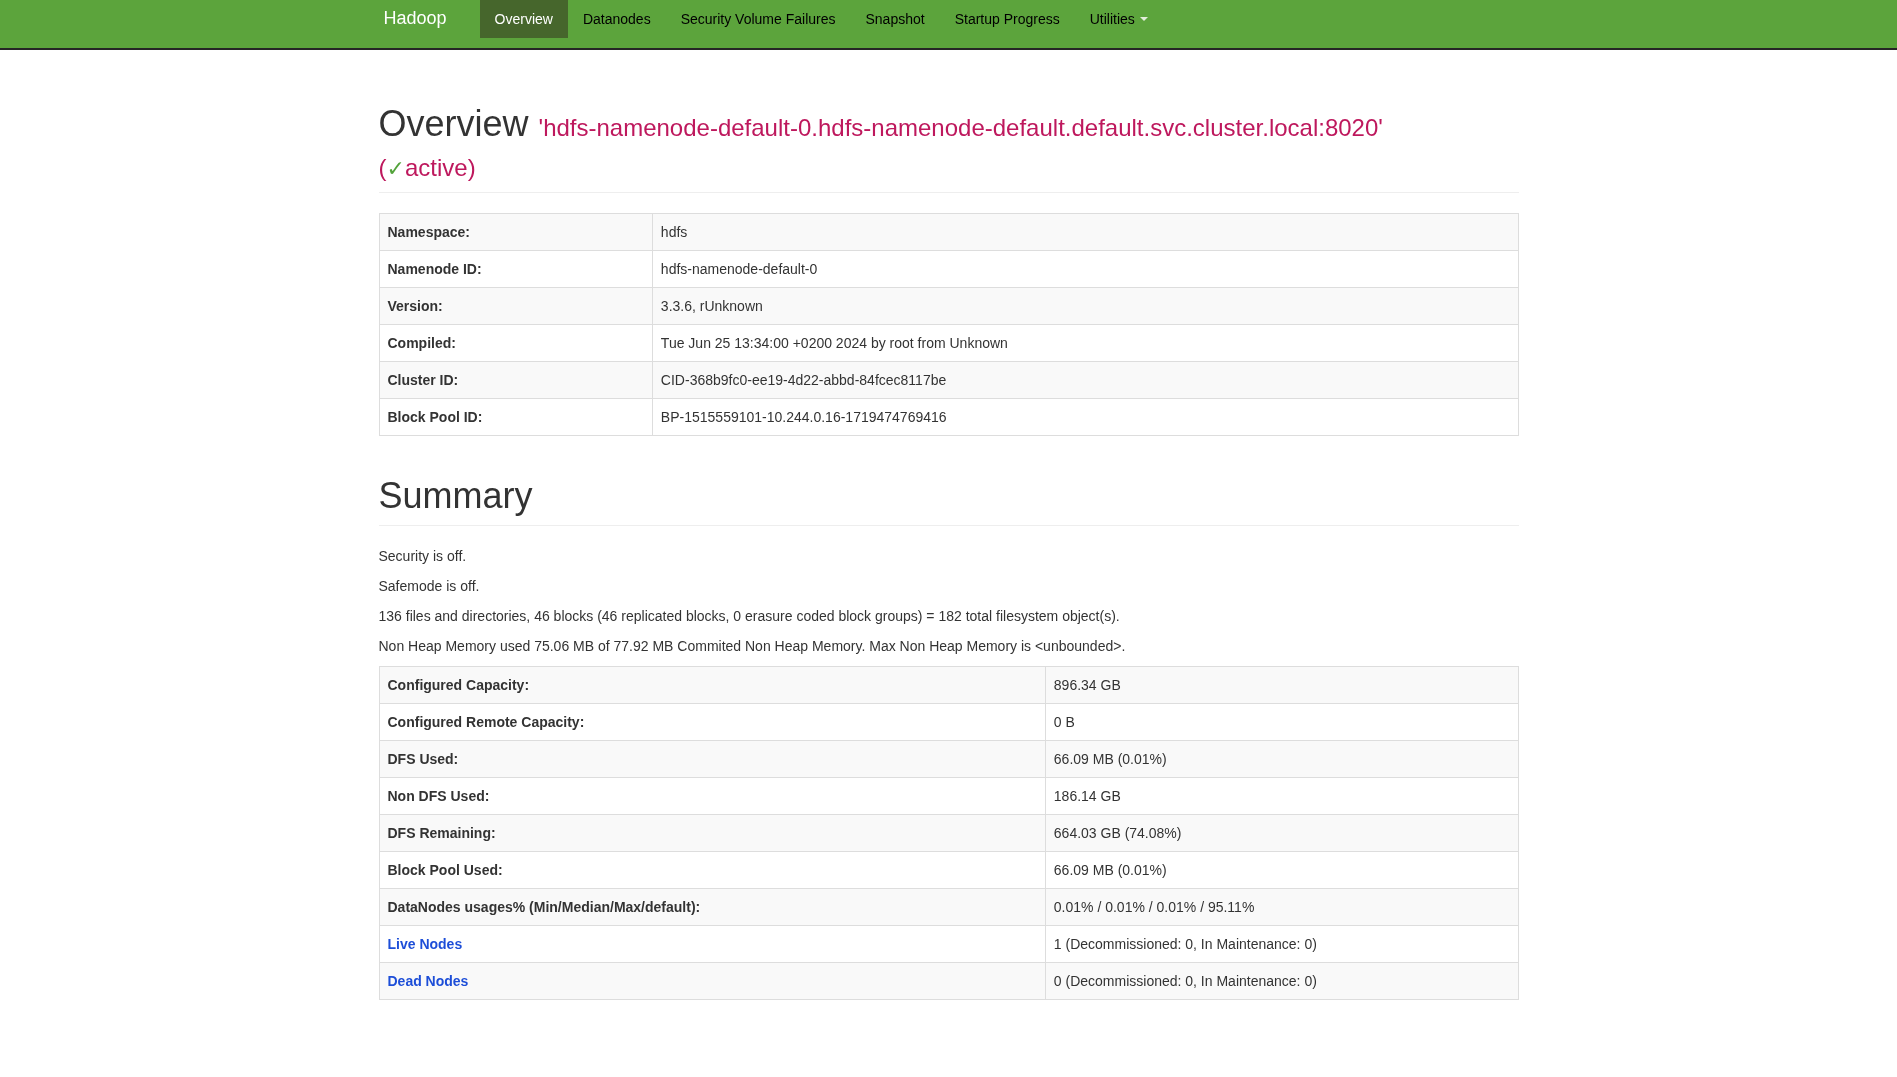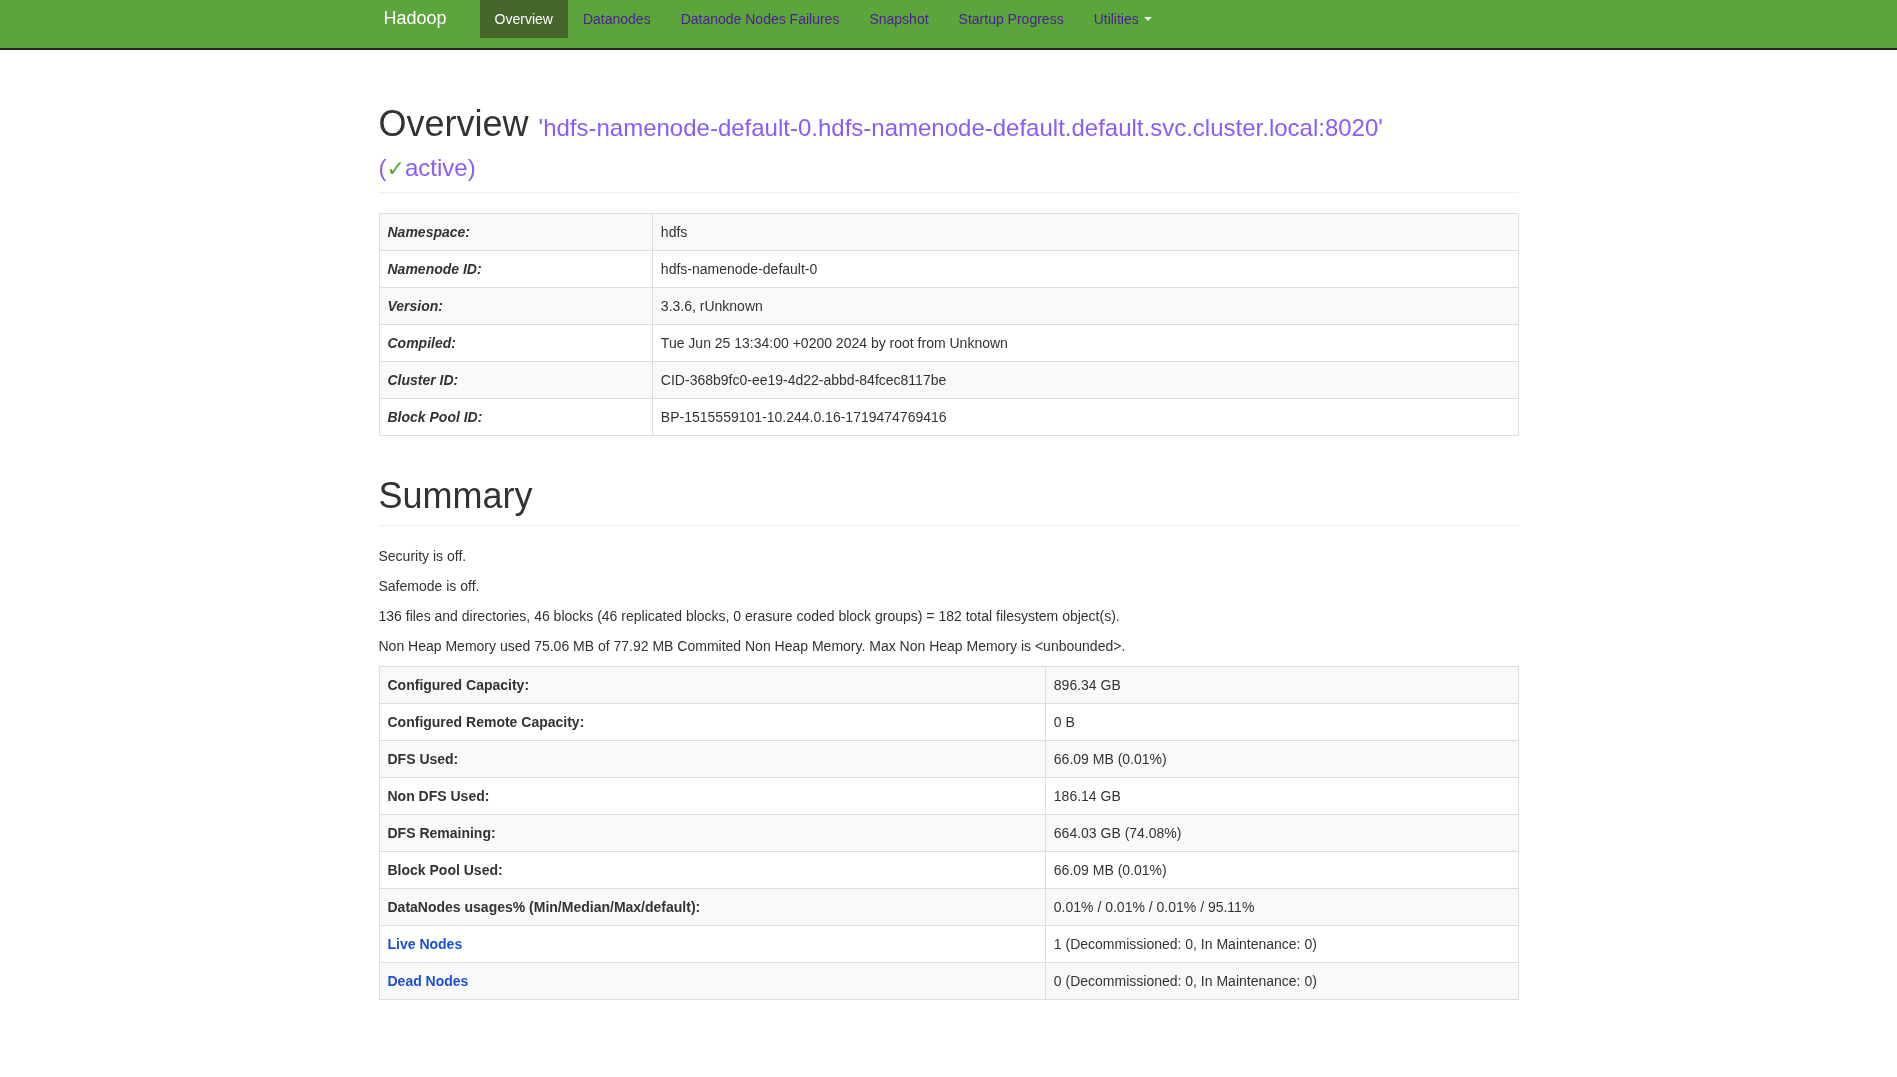--- a/index.html
+++ b/index.html
@@ -22,21 +22,21 @@
   .brand {
     display: flex; align-items: center;
     padding: 0 15px 0 5px;
     font-size: 18px; color: #fff; text-decoration: none;
     cursor: pointer;
   }
   .nav-list { list-style: none; display: flex; margin-left: 18px; }
   .nav-list li {
     display: flex; align-items: center;
     padding: 0 15px; cursor: pointer;
-    color: #4c1d95; font-size: 14px;
+    color: #000000; font-size: 14px;
   }
   .nav-list li.active { background: #46662c; color: #fff; }
   .caret {
     display: inline-block; margin-left: 5px;
     width: 0; height: 0;
     border-left: 4px solid transparent;
     border-right: 4px solid transparent;
     border-top: 4px dashed #e3eedb;
   }
 
@@ -45,40 +45,40 @@
 
   .page-header {
     padding-bottom: 9px;
     margin: 40px 0 20px;
     border-bottom: 1px solid #eee;
   }
   h1 {
     font-size: 36px; font-weight: 500; line-height: 1.1; color: #333;
   }
   h1 .small-txt {
-    font-size: 24px; font-weight: 400; color: #8b5cf6; line-height: 1;
+    font-size: 24px; font-weight: 400; color: #be185d; line-height: 1;
   }
   .h1-line2 { display: block; }
   .check-icon {
     color: #52a33a; font-weight: bold; font-size: 22px;
   }
 
   
   table.info {
     width: 100%; border-collapse: collapse; margin-bottom: 20px;
     background: #fff;
   }
   table.info th, table.info td {
     padding: 8px; border: 1px solid #ddd;
     text-align: left; vertical-align: top;
     font-size: 14px; line-height: 1.42857143;
   }
   table.info th { font-weight: bold; color: #333; }
   table.info tbody tr:nth-child(odd) { background: #f9f9f9; }
-  table.overview-table th { width: 24%; font-style: italic; }
+  table.overview-table th { width: 24%; }
   table.summary-table th { width: 58.5%; }
 
   a.node-link { color: #1d4ed8; text-decoration: none; font-weight: bold; cursor: pointer; }
 
   
   .summary-text p { margin: 0 0 10px; }
 </style>
 </head>
 <body>
 
@@ -86,21 +86,21 @@
   <div class="nav-inner">
     <a class="brand">Hadoop</a>
     <ul class="nav-list">
       <li class="active">
         <span>Overview</span>
       </li>
       <li>
         <span>Datanodes</span>
       </li>
       <li>
-        <span>Datanode Nodes Failures</span>
+        <span>Security Volume Failures</span>
       </li>
       <li>
         <span>Snapshot</span>
       </li>
       <li>
         <span>Startup Progress</span>
       </li>
       <li>
         <span>Utilities</span>
         <span class="caret"></span>

